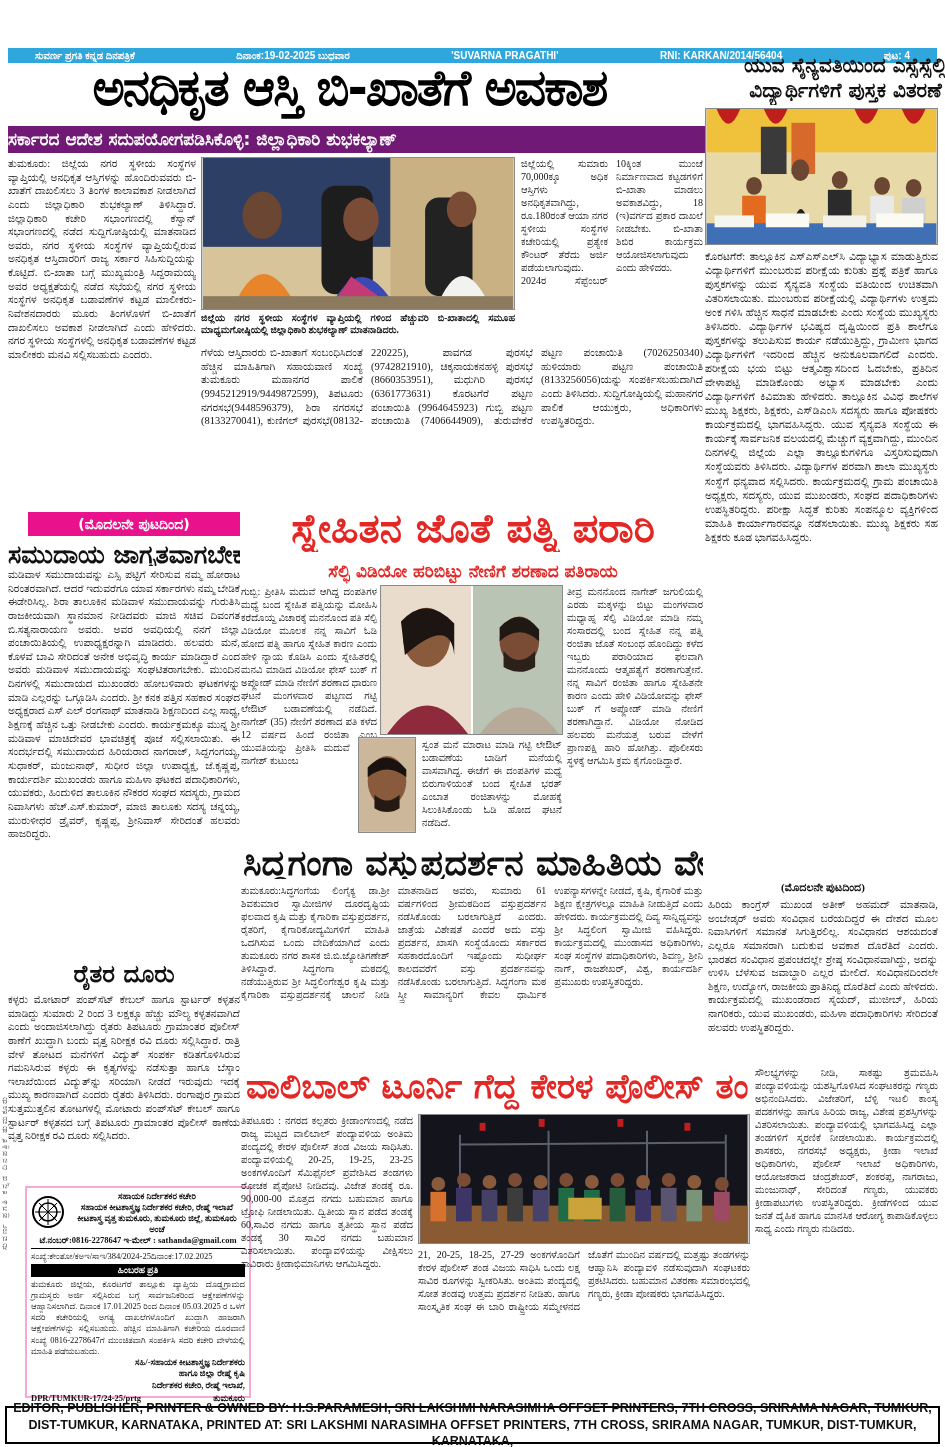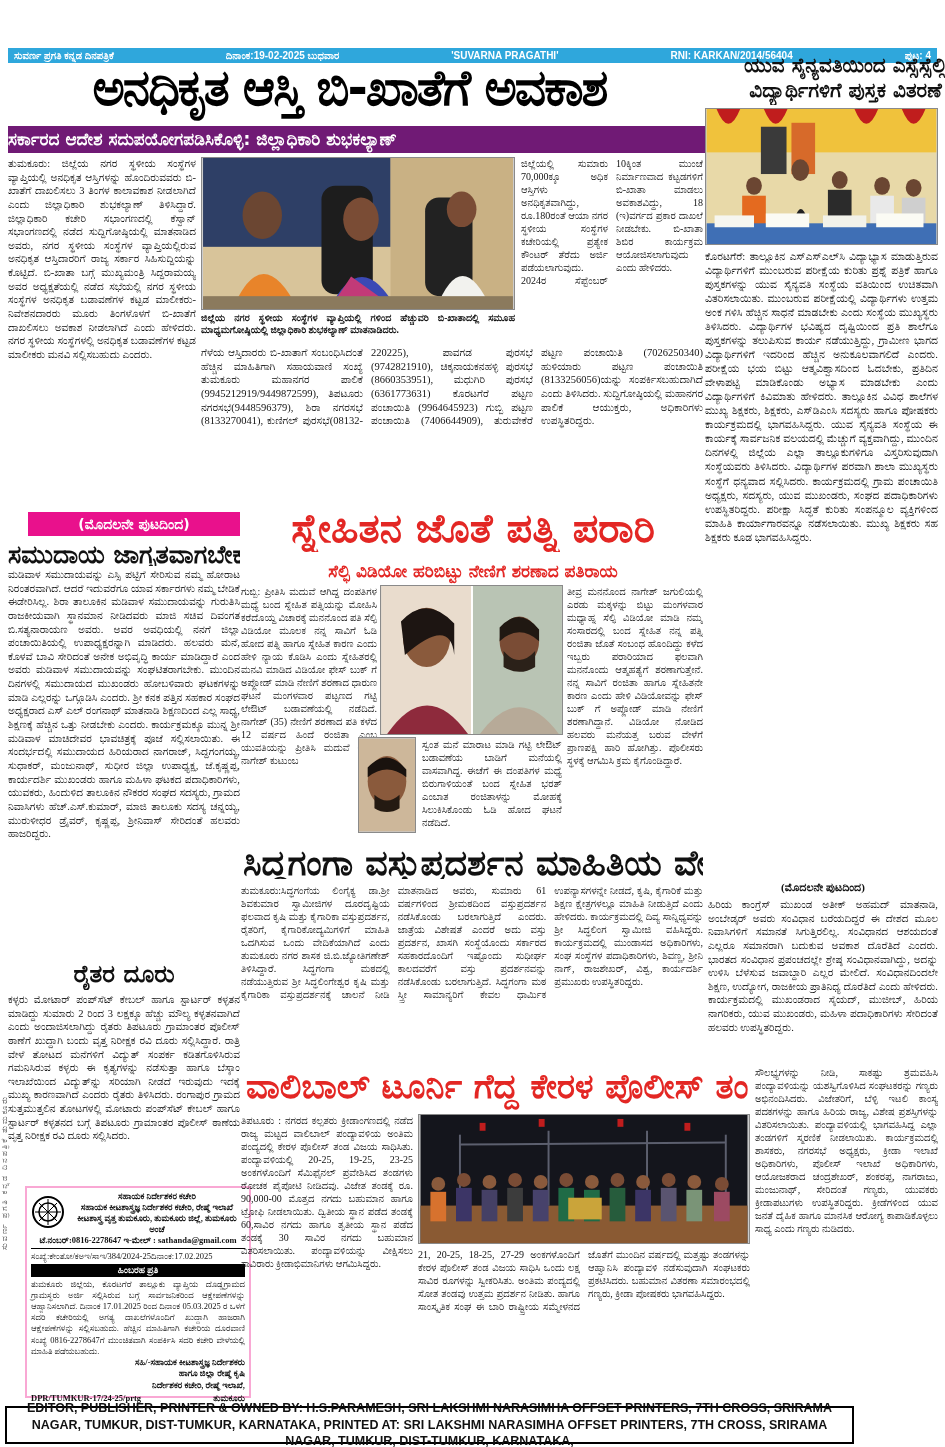--- a/index.html
+++ b/index.html
@@ -1,21 +1,21 @@
 <!DOCTYPE html>
 <html><head>
 <meta charset="utf-8">
 <style>
   html,body{margin:0;padding:0;background:#fff;}
   #page{position:relative;width:945px;height:1447px;background:#fff;overflow:hidden;
         font-family:"Liberation Serif",serif;color:#111;}
   .abs{position:absolute;}
   .bt{font-size:10.5px;line-height:1.3;text-align:justify;word-break:break-word;overflow:hidden;}
   .masthead{background:#2fa7dc;color:#fff;display:flex;justify-content:space-between;align-items:center;
-            font-family:"Liberation Sans",sans-serif;font-size:10px;font-weight:bold;padding:0 6px;box-sizing:border-box;}
+            font-family:"Liberation Sans",sans-serif;font-size:10px;font-weight:bold;padding:0 27px;box-sizing:border-box;}
   .h-main{font-family:"DejaVu Sans",sans-serif;font-weight:800;color:#000;text-align:center;
           font-size:50px;line-height:1.05;letter-spacing:-2px;white-space:nowrap;transform:scaleX(.98);transform-origin:left;}
   .kicker{background:#701a75;color:#fff;font-family:"DejaVu Sans",sans-serif;font-weight:bold;
           font-size:17px;text-align:left;line-height:27px;white-space:nowrap;overflow:hidden;}
   .h-sec{font-family:"DejaVu Sans",sans-serif;font-weight:800;text-align:center;overflow:hidden;white-space:nowrap;}
   .red{color:#e32724;}
   .tagbox{background:#e9118c;color:#fff;font-family:"DejaVu Sans",sans-serif;font-weight:bold;
           font-size:14px;text-align:center;line-height:24px;}
   .cap{font-size:9.5px;font-weight:bold;text-align:justify;line-height:1.25;}
   .cols2{column-count:2;column-gap:8px;}
@@ -221,15 +221,15 @@
           <rect x="270" y="76" width="16" height="32" fill="#7a9477"></rect>
         <circle cx="306" cy="70" r="7" fill="#7a4c35"></circle>
           <rect x="298" y="78" width="16" height="30" fill="#9c4a62"></rect>
       </g>
       <rect x="150" y="84" width="34" height="22" fill="#caa43a"></rect>
     </svg>
   </div>
   <div class="abs bt cols2" style="left:418px;top:1248px;width:332px;height:150px;font-size:10px;">21, 20-25, 18-25, 27-29 ಅಂಕಗಳೊಂದಿಗೆ ಕೇರಳ ಪೊಲೀಸ್ ತಂಡ ವಿಜಯ ಸಾಧಿಸಿ ಒಂದು ಲಕ್ಷ ಸಾವಿರ ರೂಗಳನ್ನು ಸ್ವೀಕರಿಸಿತು. ಅಂತಿಮ ಪಂದ್ಯದಲ್ಲಿ ಸೋತ ತಂಡವು ಉತ್ತಮ ಪ್ರದರ್ಶನ ನೀಡಿತು. ಹಾಗೂ ಸಾಂಸ್ಕೃತಿಕ ಸಂಘ ಈ ಬಾರಿ ರಾಷ್ಟ್ರೀಯ ಸಮ್ಮೇಳನದ ಜೊತೆಗೆ ಮುಂದಿನ ವರ್ಷದಲ್ಲಿ ಮತ್ತಷ್ಟು ತಂಡಗಳನ್ನು ಆಹ್ವಾನಿಸಿ ಪಂದ್ಯಾವಳಿ ನಡೆಸುವುದಾಗಿ ಸಂಘಟಕರು ಪ್ರಕಟಿಸಿದರು. ಬಹುಮಾನ ವಿತರಣಾ ಸಮಾರಂಭದಲ್ಲಿ ಗಣ್ಯರು, ಕ್ರೀಡಾ ಪೋಷಕರು ಭಾಗವಹಿಸಿದ್ದರು.</div>
   <div class="abs bt" style="left:755px;top:1066px;width:183px;height:332px;font-size:10px;">ಸೌಲಭ್ಯಗಳನ್ನು ನೀಡಿ, ಸಾಕಷ್ಟು ಶ್ರಮವಹಿಸಿ ಪಂದ್ಯಾವಳಿಯನ್ನು ಯಶಸ್ವಿಗೊಳಿಸಿದ ಸಂಘಟಕರನ್ನು ಗಣ್ಯರು ಅಭಿನಂದಿಸಿದರು. ವಿಜೇತರಿಗೆ, ಬೆಳ್ಳಿ ಇಟಲಿ ಕಾಂಸ್ಯ ಪದಕಗಳನ್ನು ಹಾಗೂ ಹಿರಿಯ ರಾಜ್ಯ, ವಿಶೇಷ ಪ್ರಶಸ್ತಿಗಳನ್ನು ವಿತರಿಸಲಾಯಿತು. ಪಂದ್ಯಾವಳಿಯಲ್ಲಿ ಭಾಗವಹಿಸಿದ್ದ ಎಲ್ಲಾ ತಂಡಗಳಿಗೆ ಸ್ಮರಣಿಕೆ ನೀಡಲಾಯಿತು. ಕಾರ್ಯಕ್ರಮದಲ್ಲಿ ಶಾಸಕರು, ನಗರಸಭೆ ಅಧ್ಯಕ್ಷರು, ಕ್ರೀಡಾ ಇಲಾಖೆ ಅಧಿಕಾರಿಗಳು, ಪೊಲೀಸ್ ಇಲಾಖೆ ಅಧಿಕಾರಿಗಳು, ಆಯೋಜಕರಾದ ಚಂದ್ರಶೇಖರ್, ಶಂಕರಪ್ಪ, ನಾಗರಾಜು, ಮಂಜುನಾಥ್, ಸೇರಿದಂತೆ ಗಣ್ಯರು, ಯುವಕರು ಕ್ರೀಡಾಪಟುಗಳು ಉಪಸ್ಥಿತರಿದ್ದರು. ಕ್ರೀಡೆಗಳಿಂದ ಯುವ ಜನತೆ ದೈಹಿಕ ಹಾಗೂ ಮಾನಸಿಕ ಆರೋಗ್ಯ ಕಾಪಾಡಿಕೊಳ್ಳಲು ಸಾಧ್ಯ ಎಂದು ಗಣ್ಯರು ನುಡಿದರು.</div>
 
-  <div class="abs footerbar" style="left:5px;top:1406px;width:849px;height:38px;">EDITOR, PUBLISHER, PRINTER &amp; OWNED BY: H.S.PARAMESH, SRI LAKSHMI NARASIMHA OFFSET PRINTERS, 7TH CROSS, SRIRAMA NAGAR, TUMKUR, DIST-TUMKUR, KARNATAKA, PRINTED AT: SRI LAKSHMI NARASIMHA OFFSET PRINTERS, 7TH CROSS, SRIRAMA NAGAR, TUMKUR, DIST-TUMKUR, KARNATAKA,</div>
+  <div class="abs footerbar" style="left:5px;top:1406px;width:935px;height:38px;">EDITOR, PUBLISHER, PRINTER &amp; OWNED BY: H.S.PARAMESH, SRI LAKSHMI NARASIMHA OFFSET PRINTERS, 7TH CROSS, SRIRAMA NAGAR, TUMKUR, DIST-TUMKUR, KARNATAKA, PRINTED AT: SRI LAKSHMI NARASIMHA OFFSET PRINTERS, 7TH CROSS, SRIRAMA NAGAR, TUMKUR, DIST-TUMKUR, KARNATAKA,</div>
 
 </div>
 
 </body></html>

